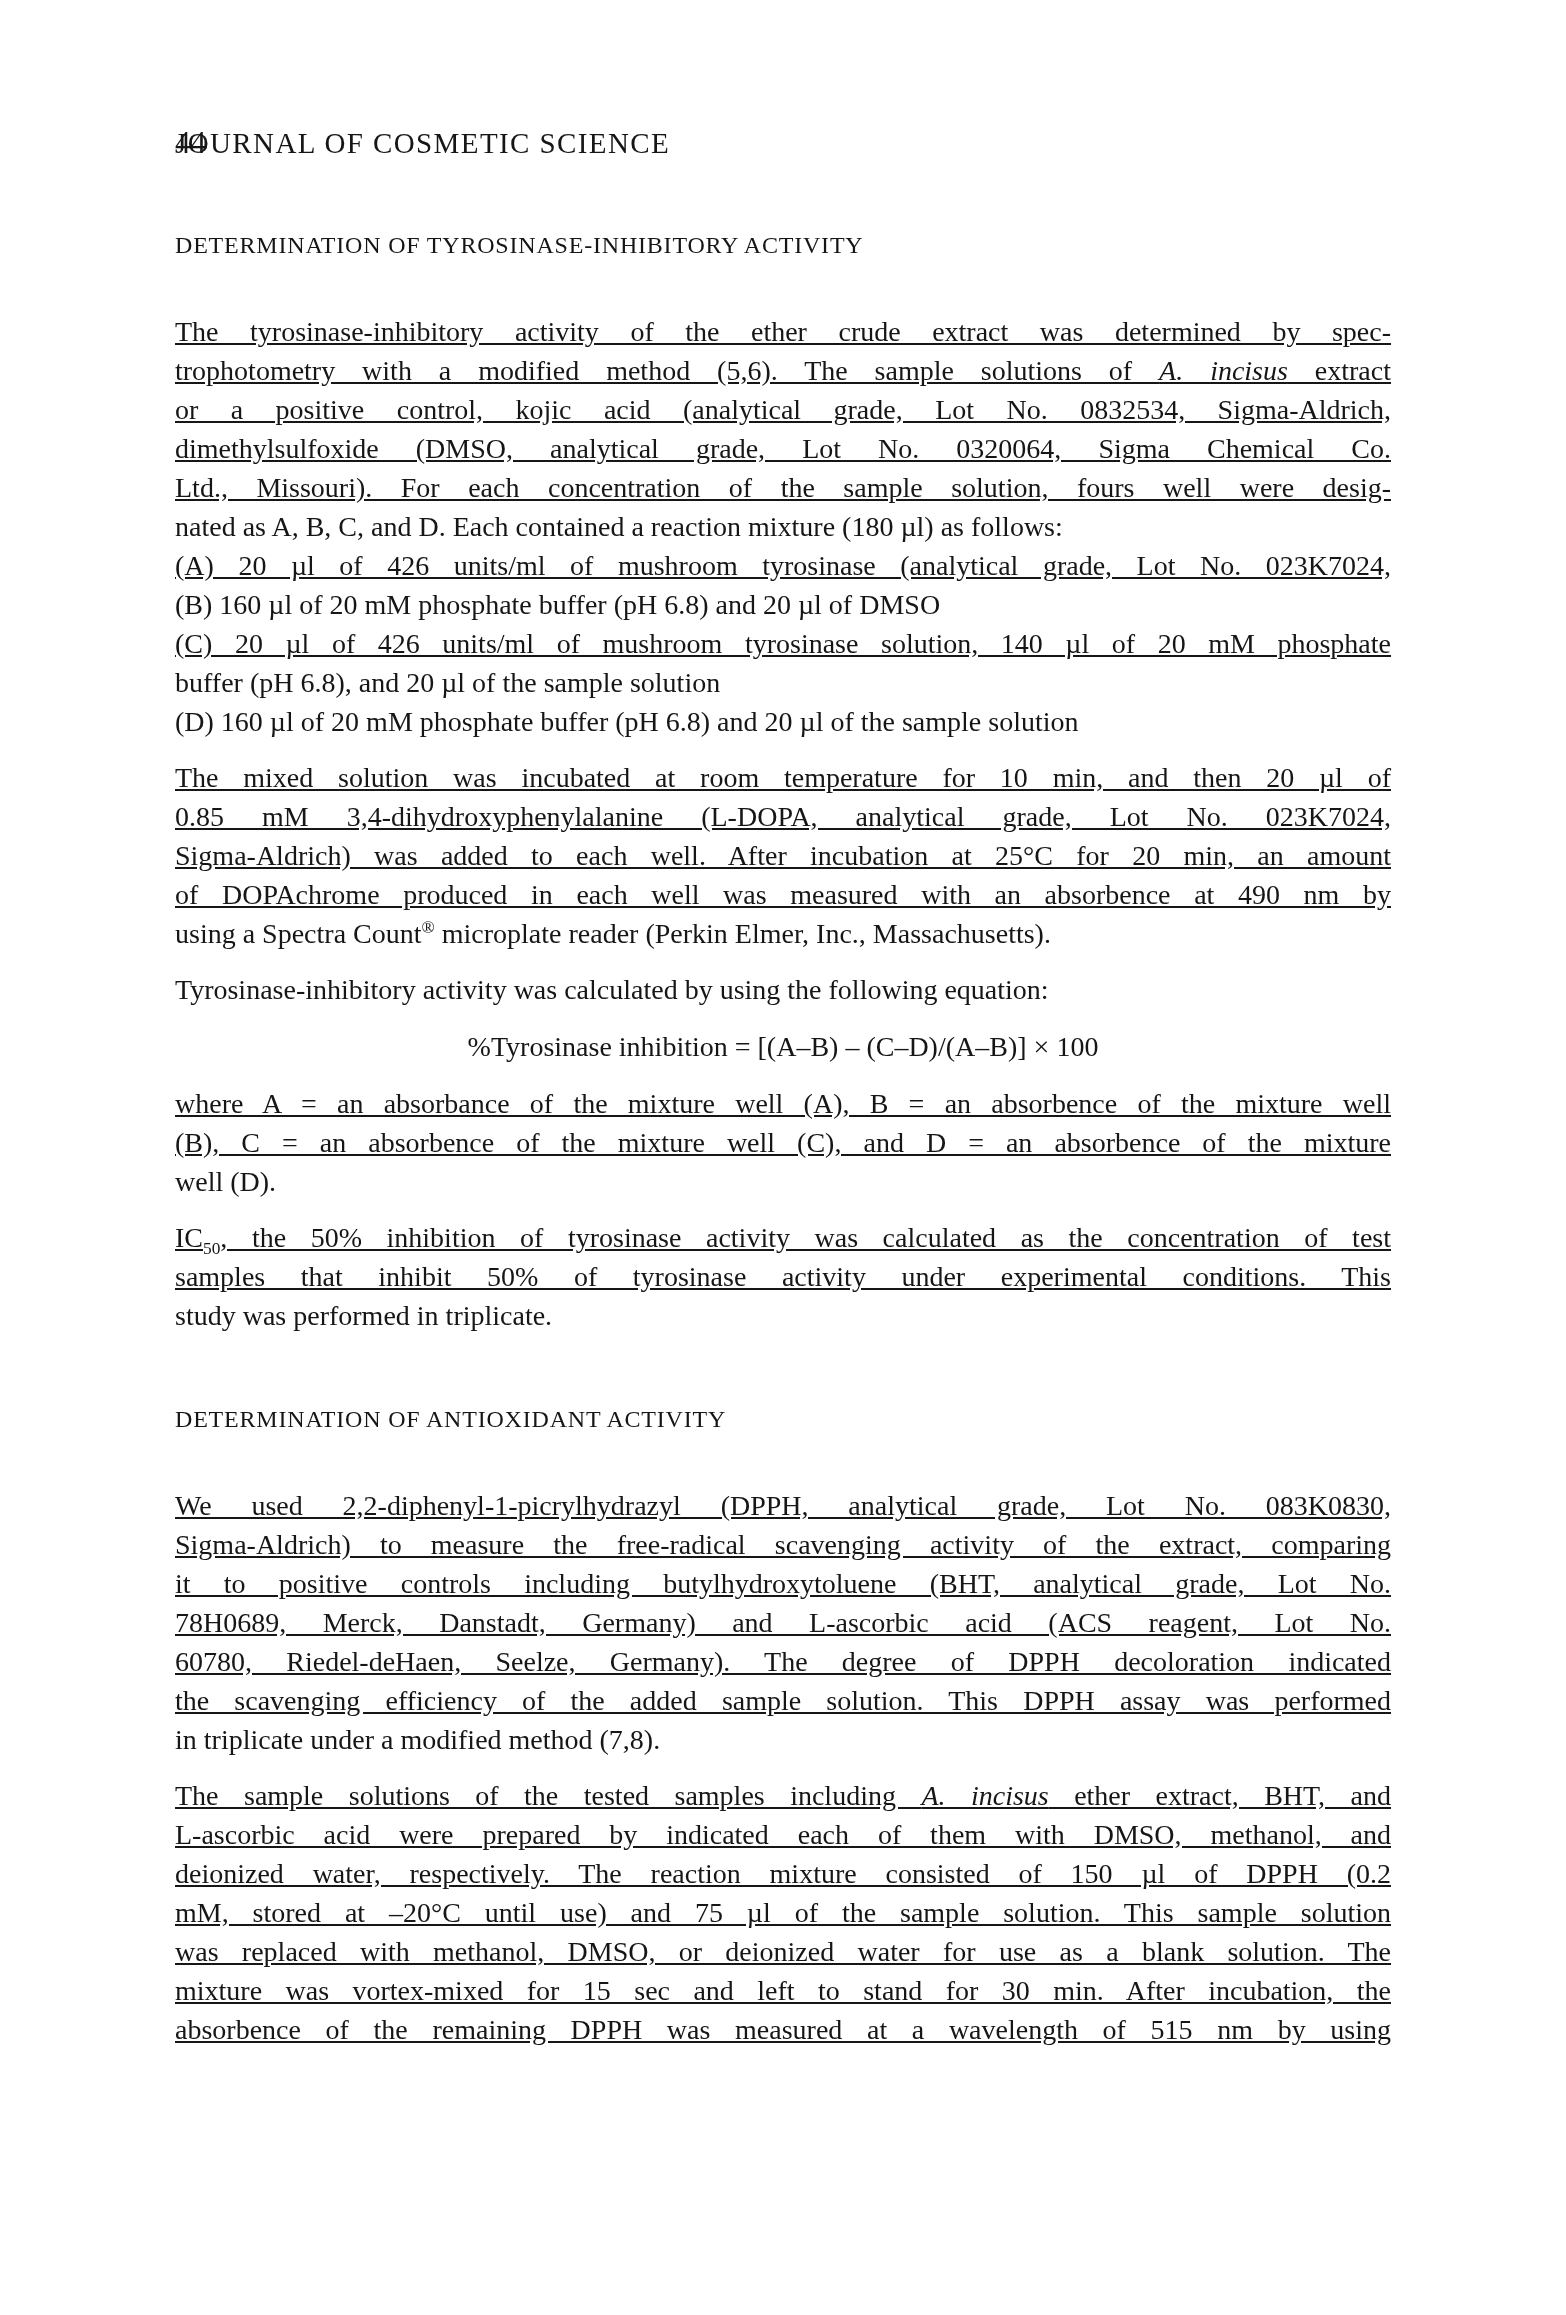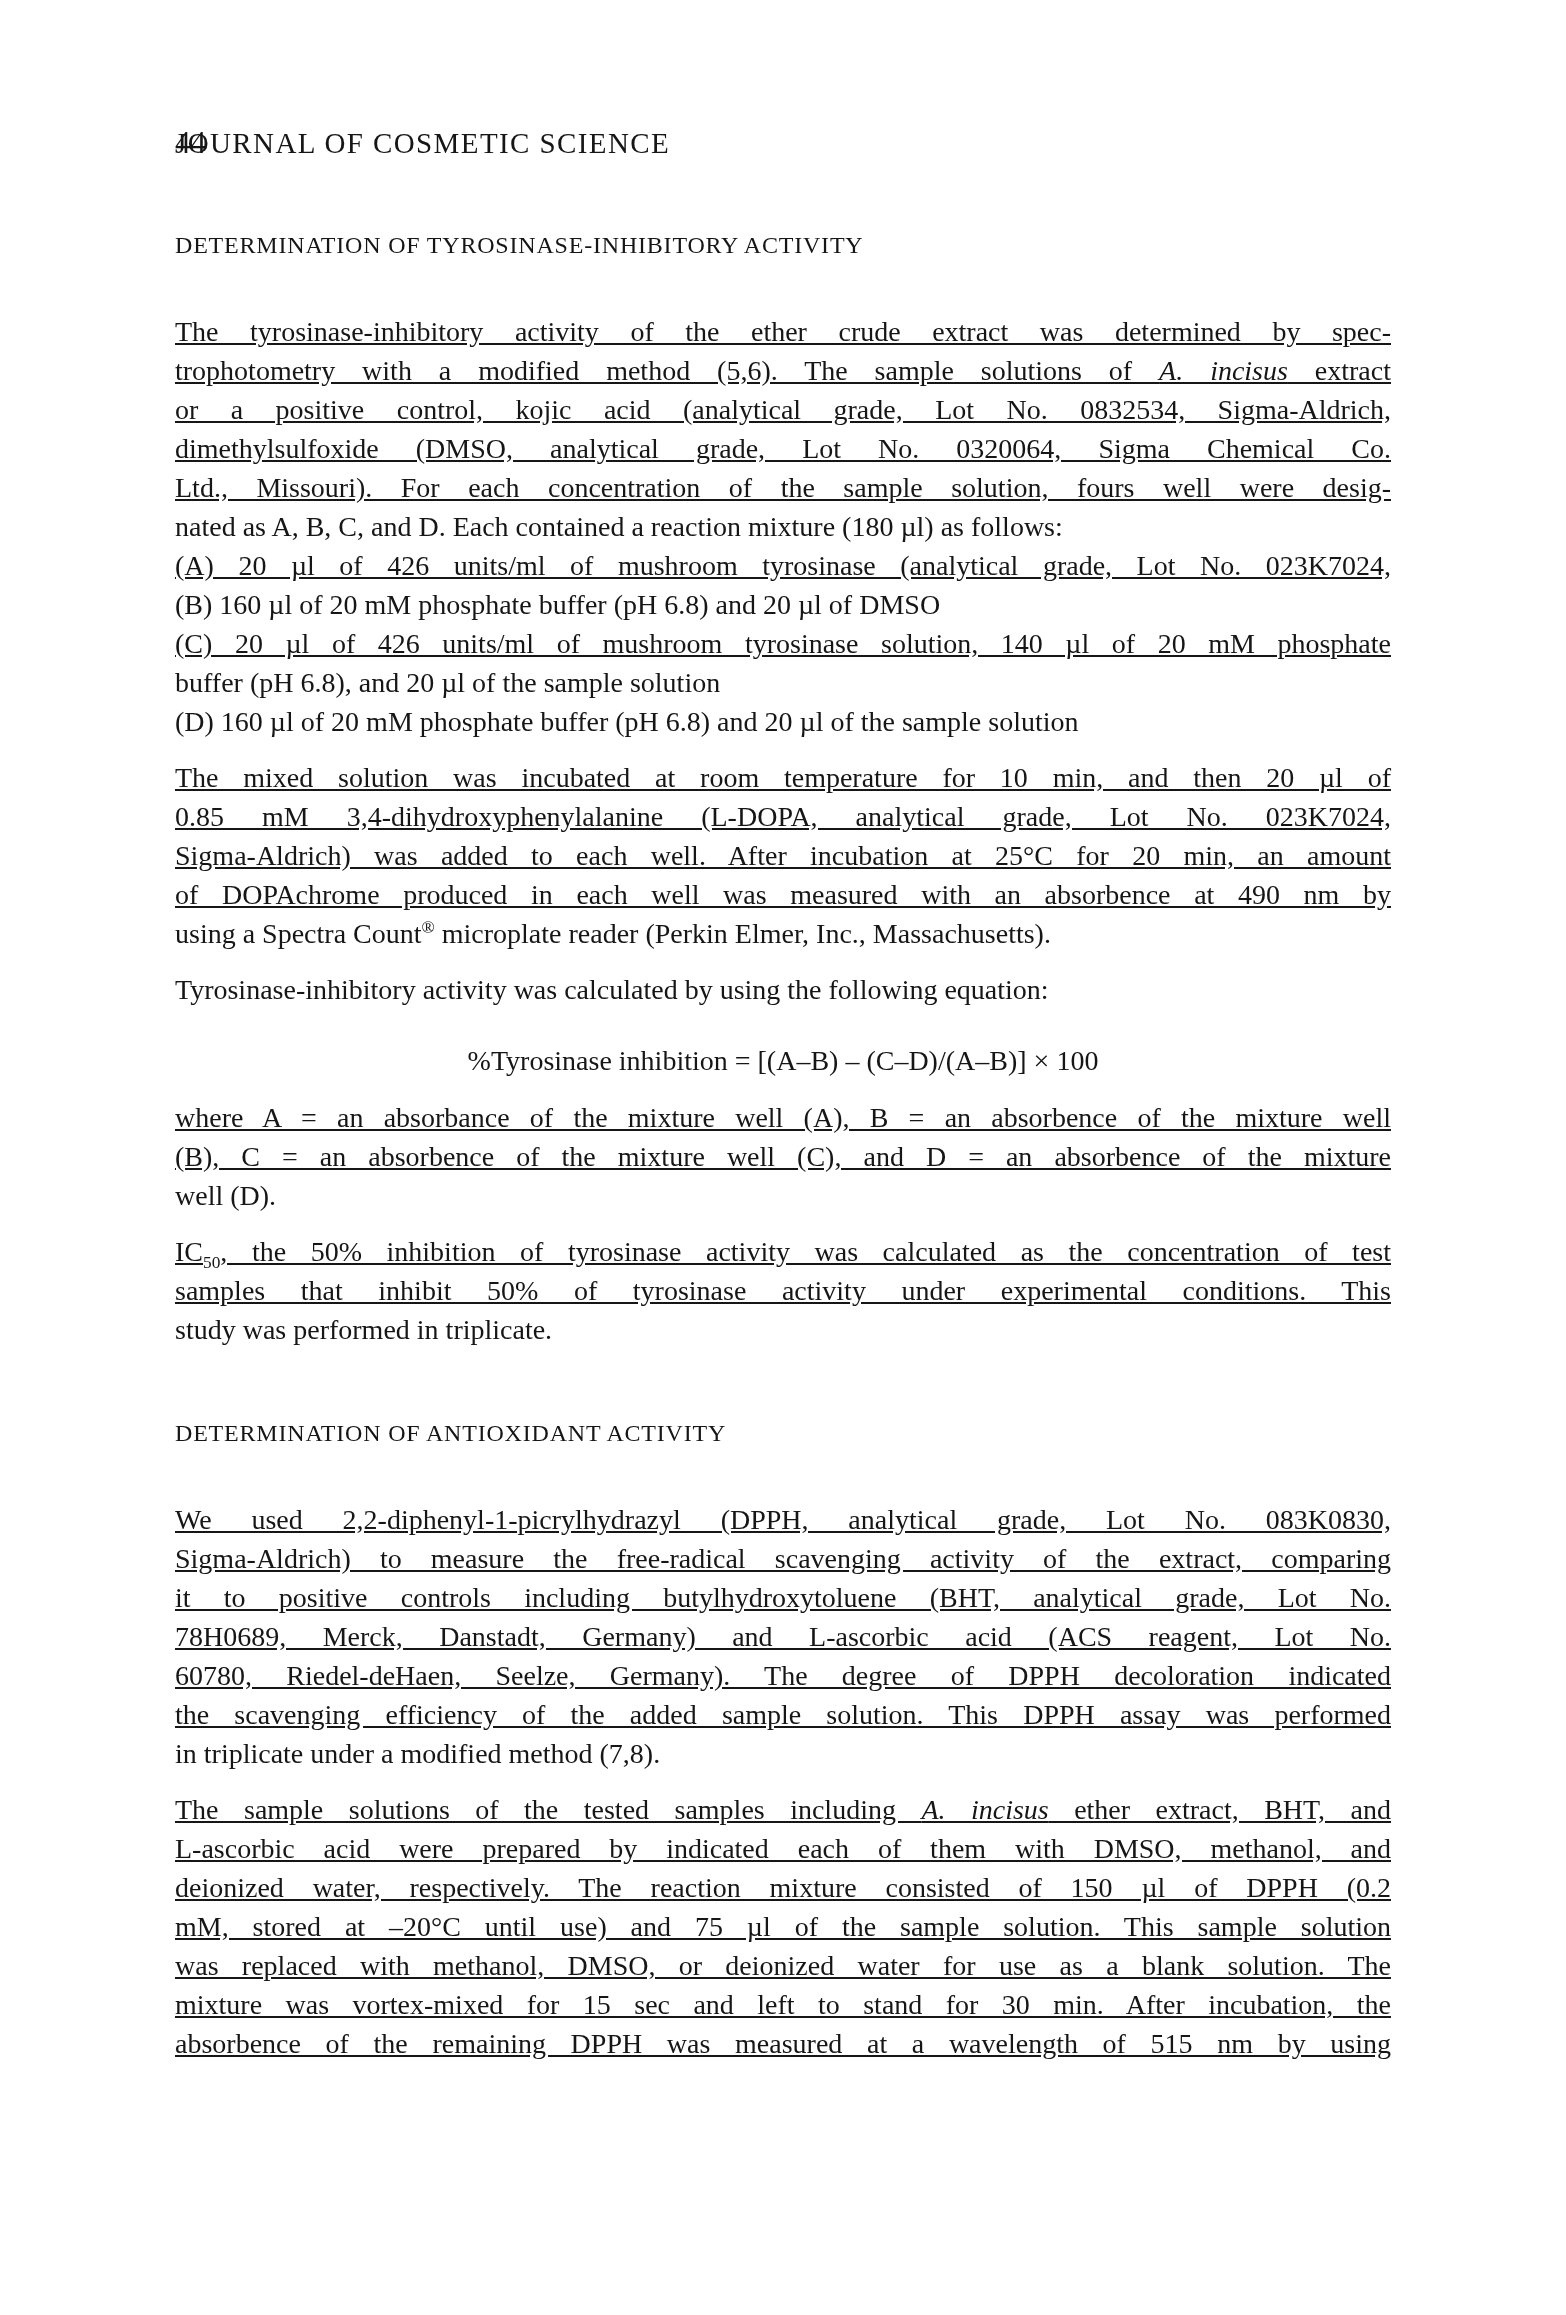--- a/index.html
+++ b/index.html
@@ -55,21 +55,21 @@
   }
   .line {
     min-height: 39px;
   }
   .line.just {
     text-align: justify;
     text-align-last: justify;
     text-decoration: underline;
   }
   .equation {
-    margin: 32px 0 18px 0;
+    margin: 18px 0 18px 0;
     font-size: 28px;
     line-height: 39px;
     text-align: center;
   }
   sup {
     font-size: 62%;
     vertical-align: super;
     line-height: 0;
   }
   sub {

